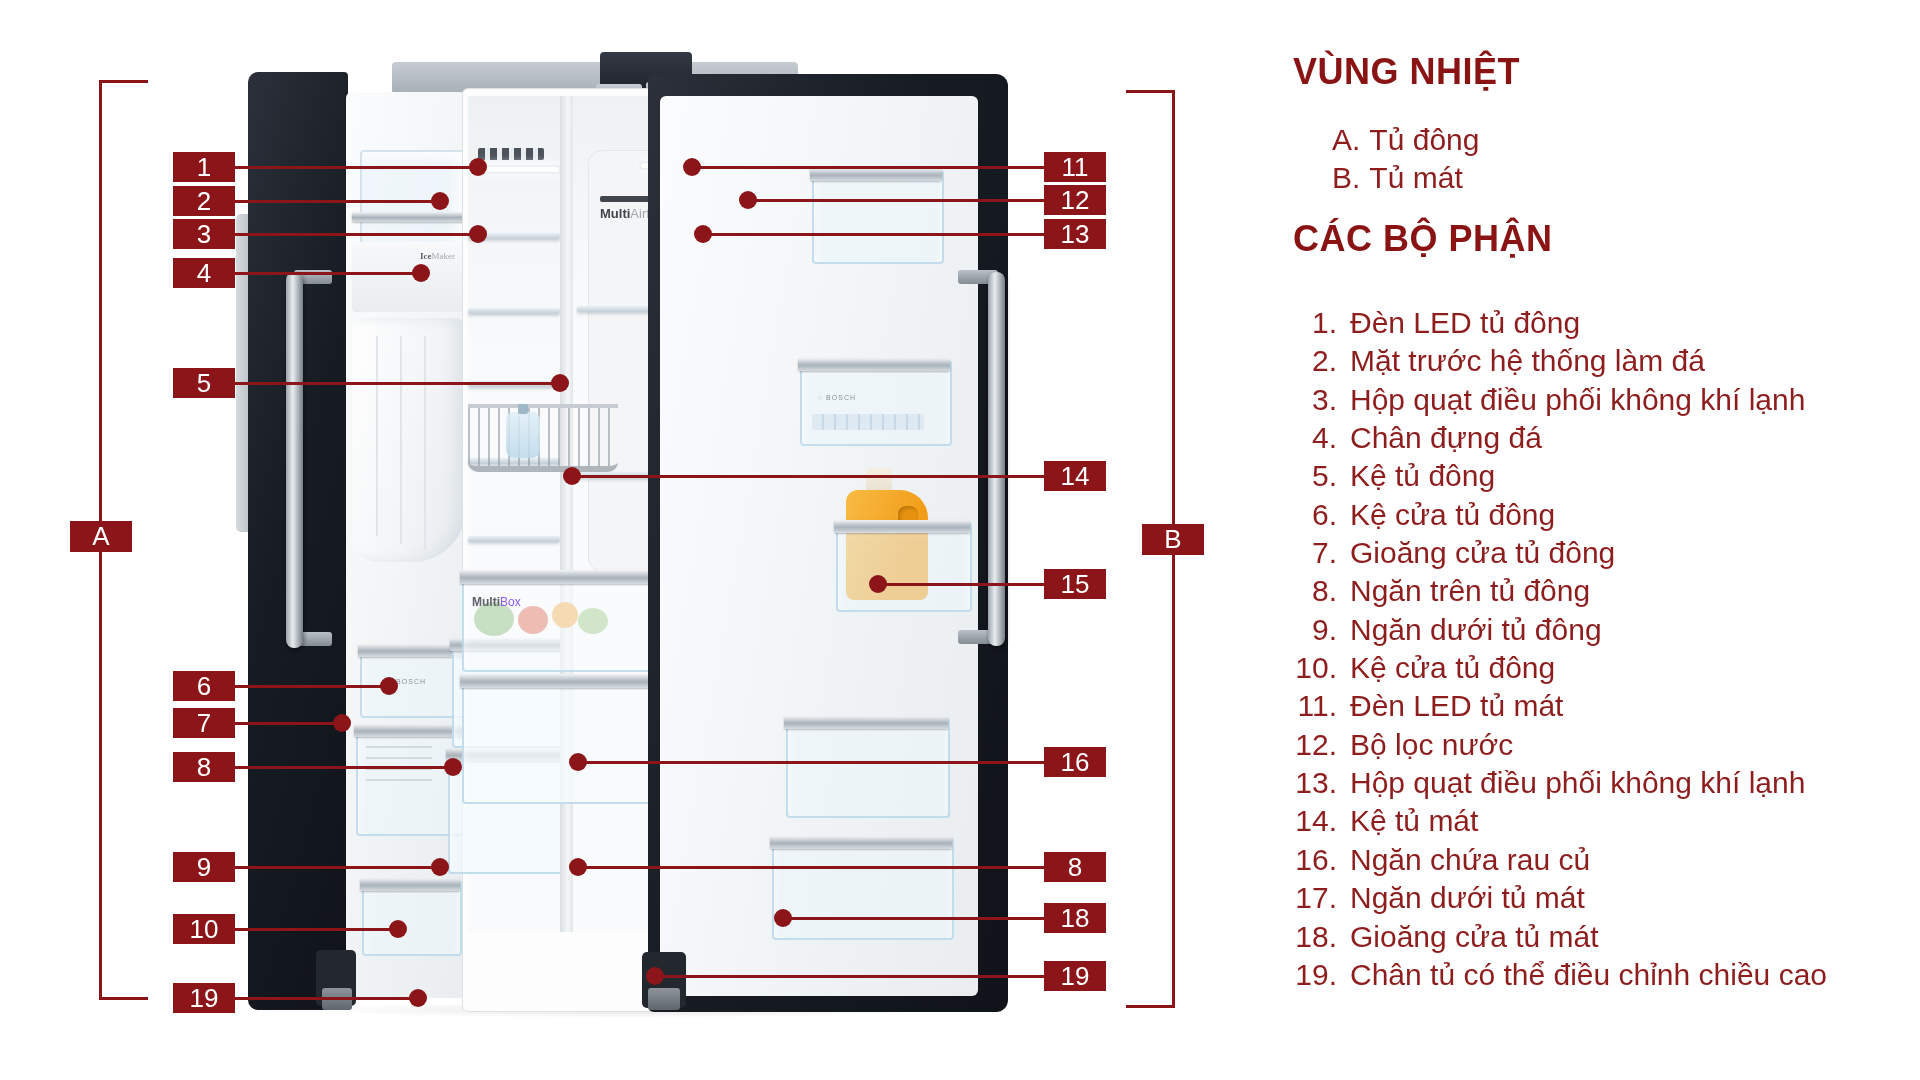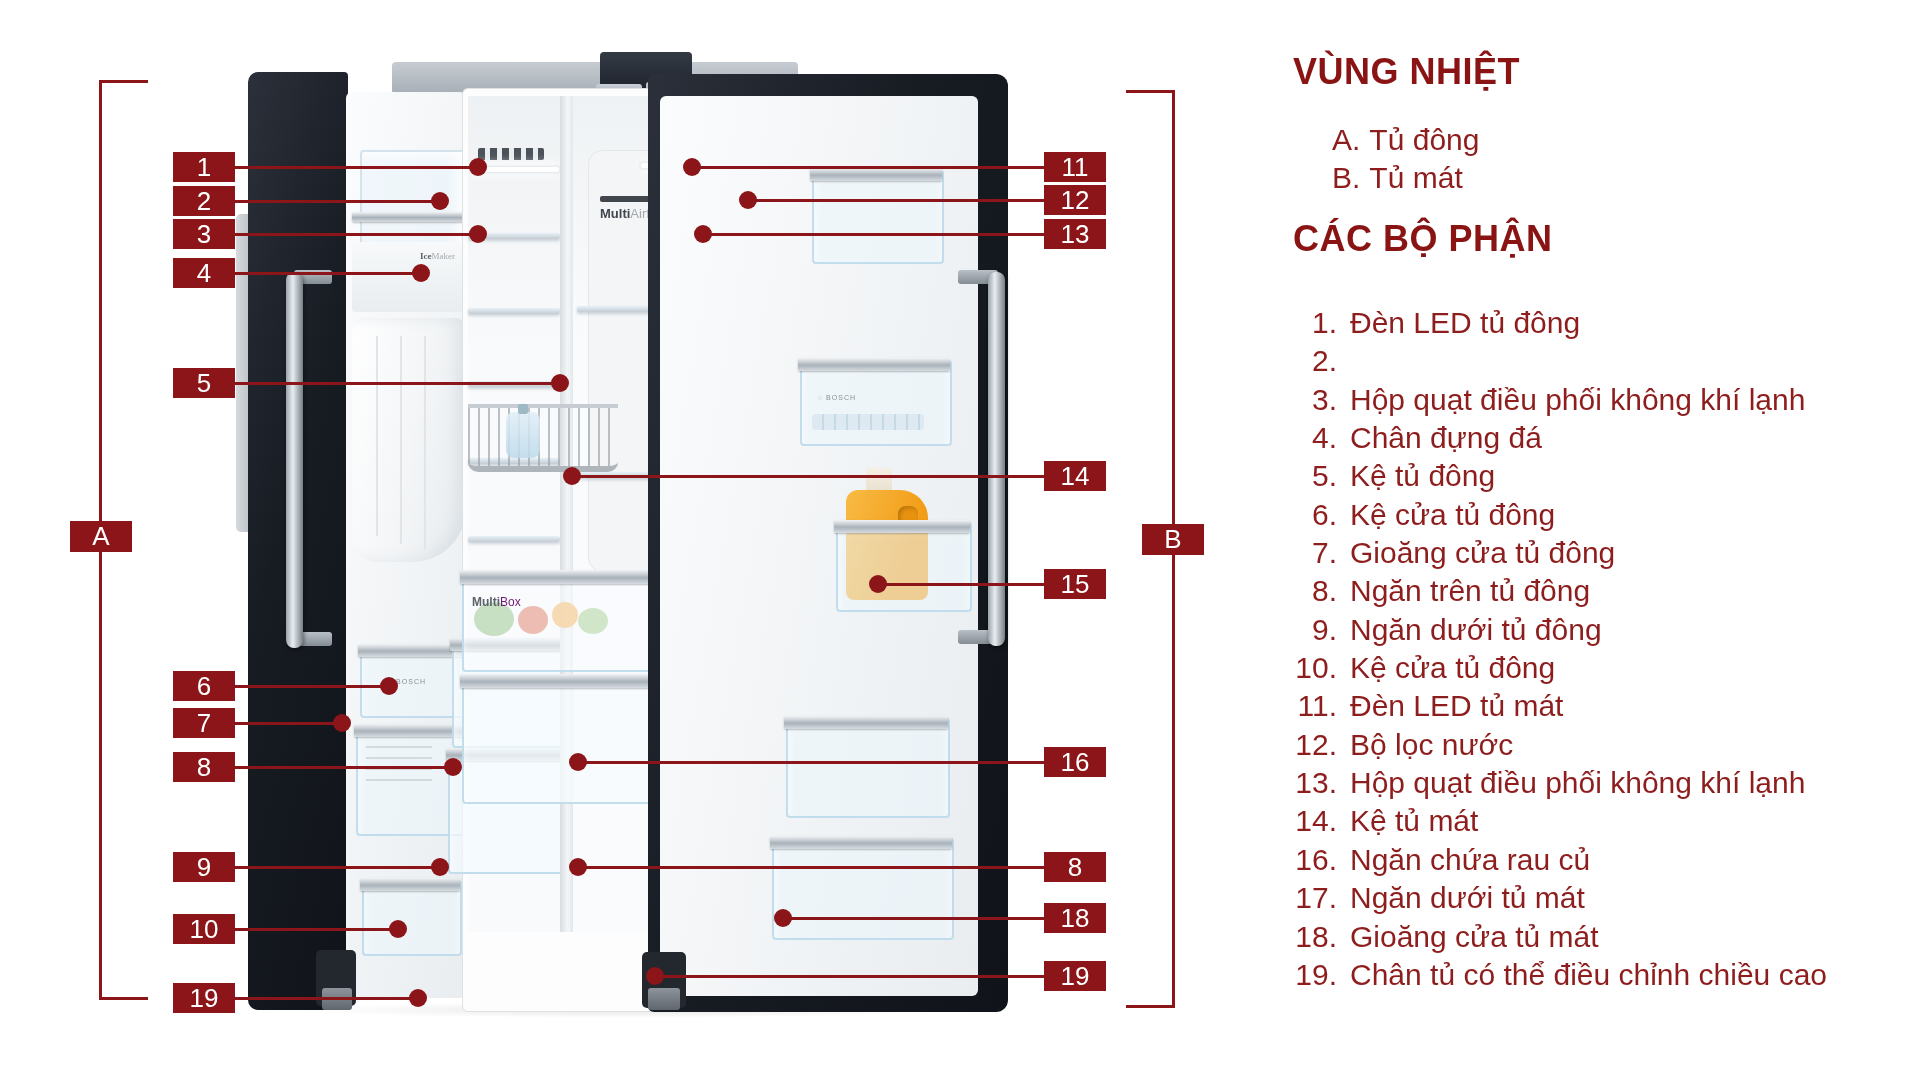--- a/index.html
+++ b/index.html
@@ -131,21 +131,21 @@
 
     <div class="abs" style="left:466px;top:588px;width:196px;height:76px;overflow:hidden;">
       <div class="veg" style="left:8px;top:14px;width:40px;height:34px;background:#6fae5b;"></div>
       <div class="veg" style="left:52px;top:18px;width:30px;height:28px;background:#d94f30;"></div>
       <div class="veg" style="left:86px;top:14px;width:26px;height:26px;background:#f0a030;"></div>
       <div class="veg" style="left:112px;top:20px;width:30px;height:26px;background:#8cbf6a;"></div>
     </div>
     <div class="bin" style="left:462px;top:572px;width:204px;height:96px;background:rgba(248,252,255,.6);"></div>
     <div class="rail" style="left:460px;top:570px;width:208px;height:14px;"></div>
     <div class="tinytext" style="left:472px;top:596px;font-size:12px;color:#5c6268;">
-      <b>Multi</b><span style="color:#701a75">Box</span>
+      <b>Multi</b><span style="color:#8b5cf6">Box</span>
     </div>
 
     <div class="bin" style="left:462px;top:676px;width:204px;height:124px;background:rgba(246,251,254,.75);"></div>
     <div class="rail" style="left:460px;top:674px;width:208px;height:14px;"></div>
 
     <div class="abs blackdoor" style="left:648px;top:74px;width:360px;height:938px;border-radius:6px 12px 12px 6px;"></div>
     <div class="abs whitepanel" style="left:660px;top:96px;width:318px;height:900px;border-radius:6px;"></div>
     <div class="hbracket" style="left:958px;top:270px;width:40px;"></div>
     <div class="hbracket" style="left:958px;top:630px;width:40px;"></div>
     <div class="handle" style="left:988px;top:272px;height:374px;"></div>
@@ -264,20 +264,21 @@
 
     <div class="legend-title" style="left:0;top:218px;">CÁC BỘ PHẬN</div>
 
     <ol id="parts-list">
         <li>
           <span class="num">1.</span>
           <span class="txt">Đèn LED tủ đông</span>
         </li>
         <li>
           <span class="num">2.</span>
+          <span class="txt">Mặt trước hệ thống làm đá</span>
         </li>
         <li>
           <span class="num">3.</span>
           <span class="txt">Hộp quạt điều phối không khí lạnh</span>
         </li>
         <li>
           <span class="num">4.</span>
           <span class="txt">Chân đựng đá</span>
         </li>
         <li>

